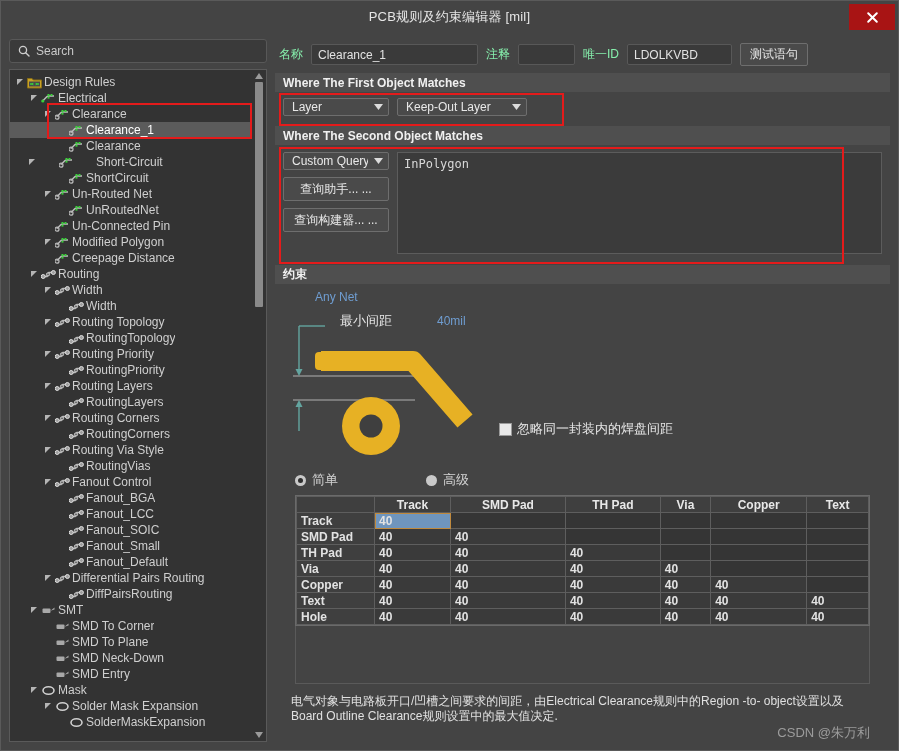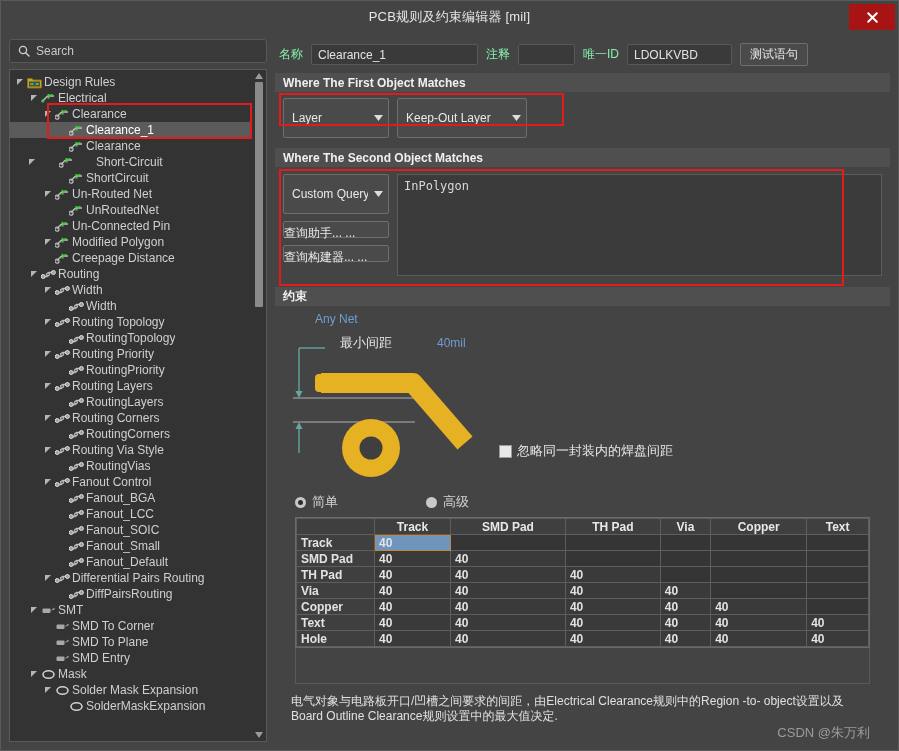--- a/index.html
+++ b/index.html
@@ -159,40 +159,40 @@
   }
 
   .first-obj {
     padding: 6px 8px;
     display: flex; gap: 8px; align-items: center;
   }
   .combo {
     background: #4a4a4a;
     border: 1px solid #6e6e6e;
     border-radius: 2px;
-    height: 40px;
+    height: 18px;
     display: flex; align-items: center;
     padding: 0 0 0 8px;
     color: #e8e8e8; font-size: 12px;
     cursor: pointer;
     box-sizing: border-box;
     justify-content: space-between;
   }
   .combo .cap { white-space: nowrap; overflow: hidden; }
   .combo .arr { width: 20px; flex: 0 0 20px; display:flex; align-items:center; justify-content:center; }
   #combo-layer-scope { width: 106px; }
   #combo-layer-value { width: 130px; }
   #combo-second-scope { width: 106px; }
 
   .second-obj {
     padding: 7px 8px;
     display: flex; gap: 8px;
   }
   .second-left { display:flex; flex-direction: column; gap: 7px; }
-  .qbtn { width: 106px; height: 17px; line-height: 23px; padding: 0; }
+  .qbtn { width: 106px; text-align: center; height: 24px; line-height: 23px; padding: 0; }
   .query-area {
     flex: 1 1 auto;
     background: #3b3b3b;
     border: 1px solid #5c5c5c;
     min-height: 102px;
     padding: 4px 6px;
     font-family: "DejaVu Sans Mono", "Liberation Mono", monospace;
     font-size: 12px;
     color: #d8d8d8;
     box-sizing: border-box;
@@ -842,20 +842,30 @@
             </div>
             <div class="tnode" style="padding-left: 32px;">
               <span class="tw"></span>
               <span class="ticon">
                 <svg width="15" height="13" viewBox="0 0 15 13">
                   <rect x="1.5" y="4.5" width="8" height="4.5" rx="1" fill="#a8a8a8"></rect>
                   <path d="M9.5 6.8 L13.5 3.6 L13.5 5.4 Z" fill="#a8a8a8"></path>
                 </svg>
               </span>
               <span class="tlabel">SMD To Plane</span>
+            </div>
+            <div class="tnode" style="padding-left: 32px;">
+              <span class="tw"></span>
+              <span class="ticon">
+                <svg width="15" height="13" viewBox="0 0 15 13">
+                  <rect x="1.5" y="4.5" width="8" height="4.5" rx="1" fill="#a8a8a8"></rect>
+                  <path d="M9.5 6.8 L13.5 3.6 L13.5 5.4 Z" fill="#a8a8a8"></path>
+                </svg>
+              </span>
+              <span class="tlabel">SMD Neck-Down</span>
             </div>
             <div class="tnode" style="padding-left: 32px;">
               <span class="tw"></span>
               <span class="ticon">
                 <svg width="15" height="13" viewBox="0 0 15 13">
                   <rect x="1.5" y="4.5" width="8" height="4.5" rx="1" fill="#a8a8a8"></rect>
                   <path d="M9.5 6.8 L13.5 3.6 L13.5 5.4 Z" fill="#a8a8a8"></path>
                 </svg>
               </span>
               <span class="tlabel">SMD Entry</span>

